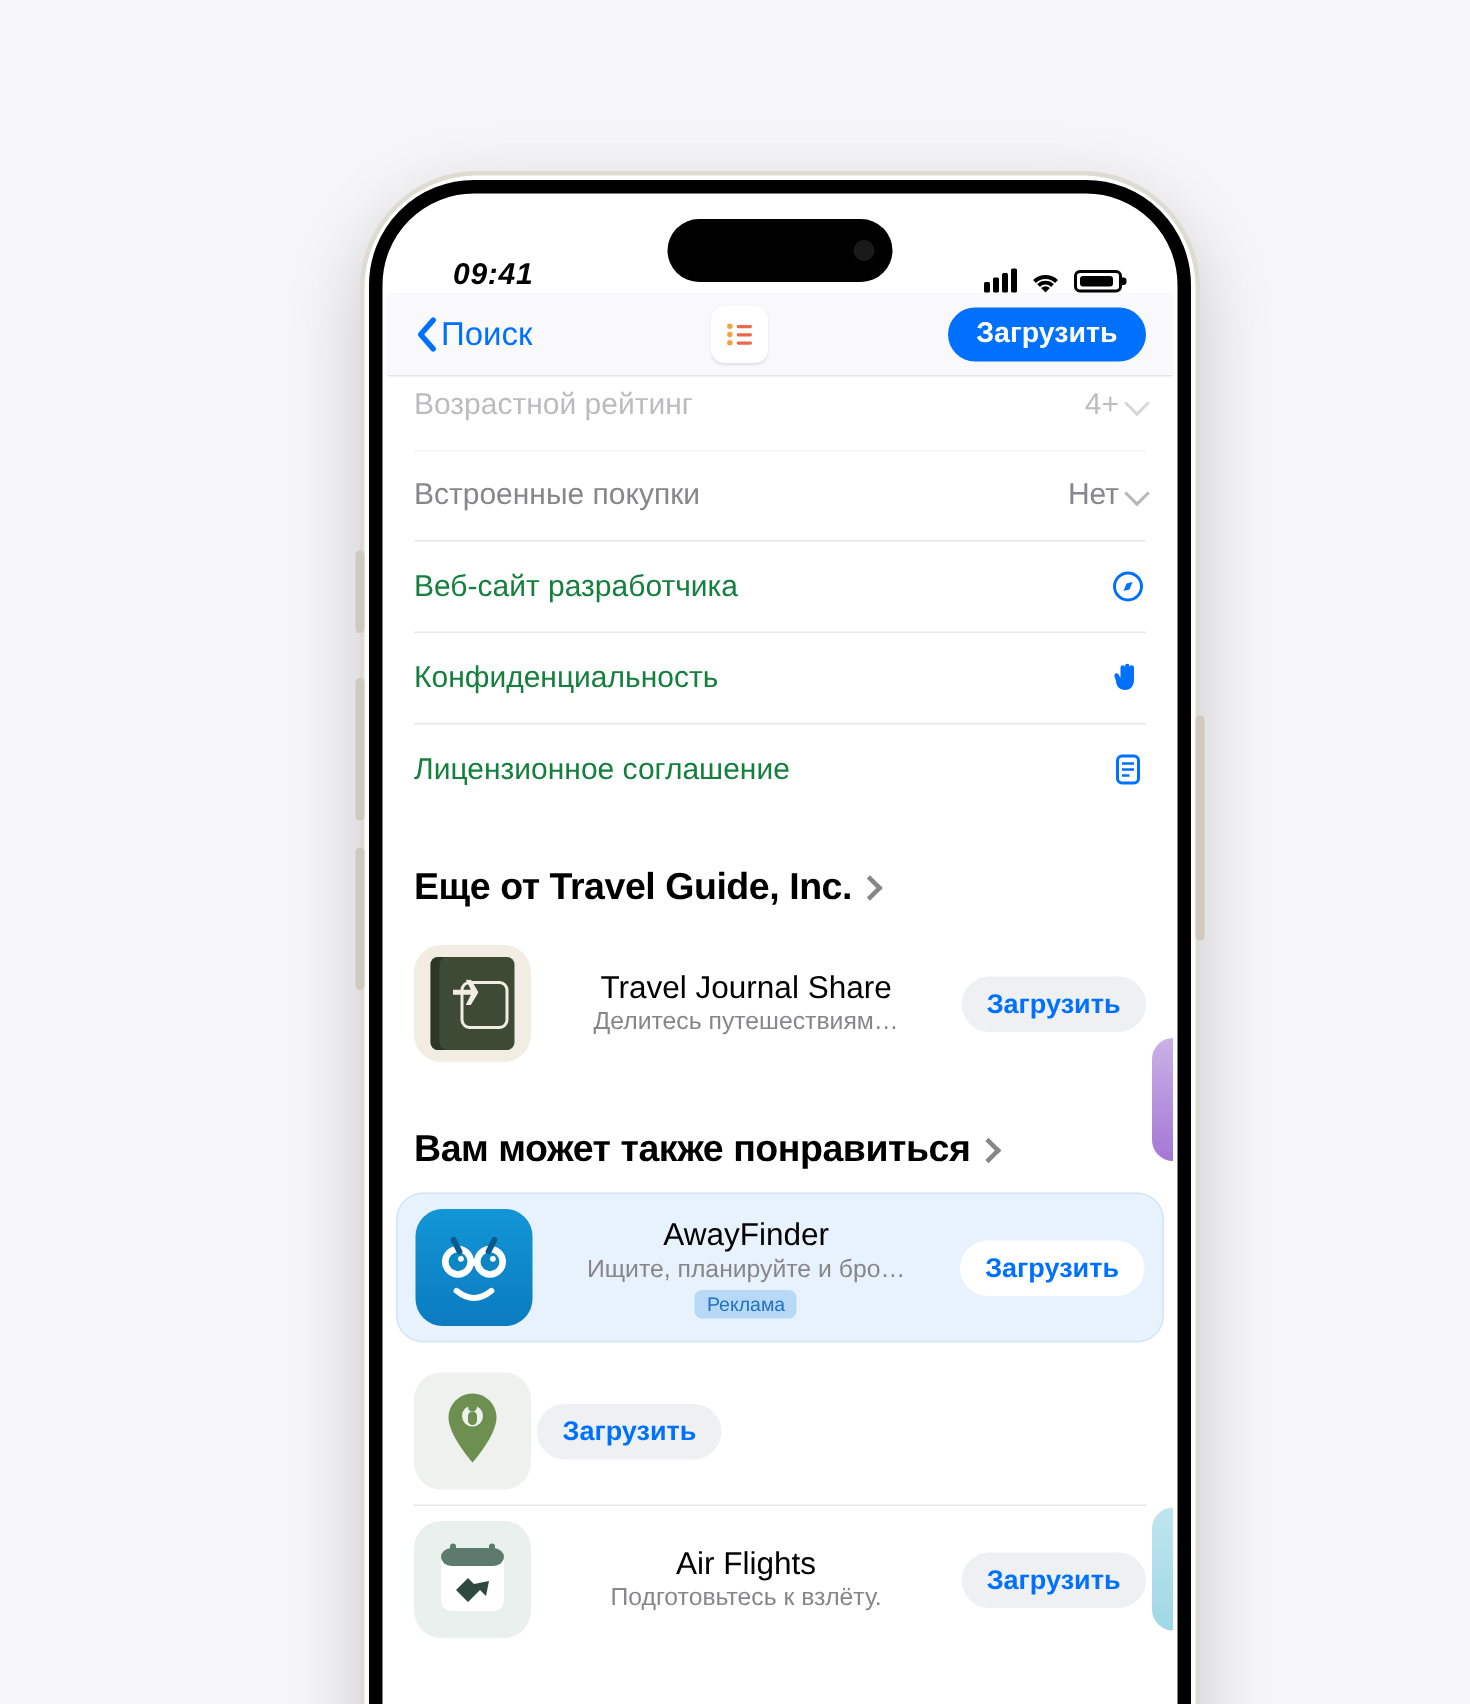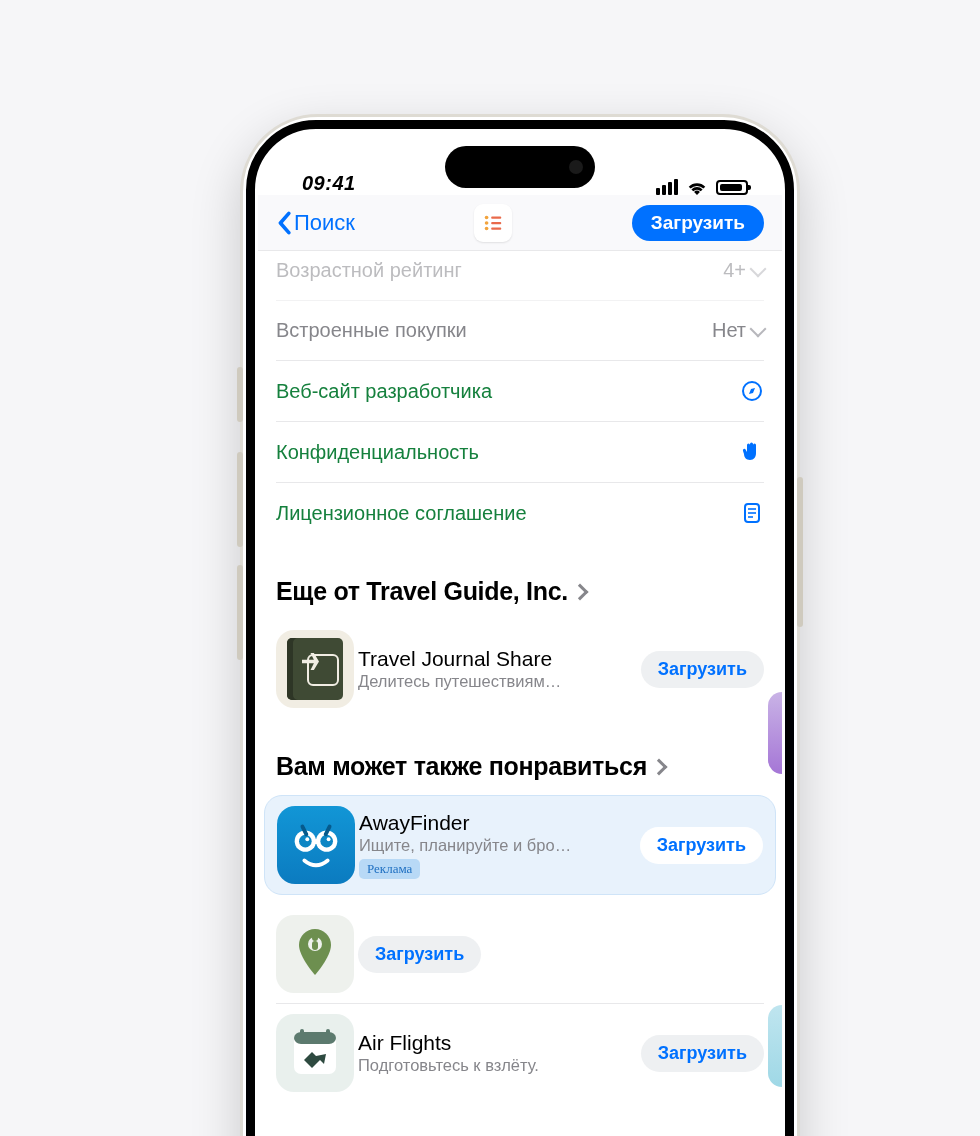--- a/index.html
+++ b/index.html
@@ -31,21 +31,21 @@
   .batt::before{content:"";position:absolute;left:2px;top:2px;bottom:2px;width:22px;background:#000;border-radius:2px;}
 
   
   .nav{height:56px;display:flex;align-items:center;justify-content:space-between;padding:0 18px;border-bottom:1px solid #e8e8ea;background:#f9f9fb;}
   .back{display:flex;align-items:center;gap:2px;color:#0071ff;font-size:22px;}
   .back svg{width:16px;height:24px;}
   .center-icn{width:38px;height:38px;border-radius:9px;background:#fff;box-shadow:0 1px 2px rgba(0,0,0,.1);display:flex;align-items:center;justify-content:center;}
   .center-icn svg{width:22px;height:22px;}
   .dl-btn{background:#0071ff;color:#fff;font-weight:600;font-size:19px;padding:7px 19px;border-radius:22px;}
 
-  .content{padding:0 18px;}
+  .content{padding:0 18px;text-align:center;}
 
   .row{display:flex;align-items:center;justify-content:space-between;padding:18px 0;border-bottom:1px solid #e8e8ea;}
   .row:last-of-type{border-bottom:none;}
   .rlabel{font-size:20px;color:#86868b;}
   .rvalue{display:flex;align-items:center;gap:6px;color:#86868b;font-size:20px;}
   .rlink{color:#15803d;font-size:20px;}
   .chev{width:12px;height:12px;border-right:2px solid #b7b7bc;border-bottom:2px solid #b7b7bc;transform:rotate(45deg);margin-top:-4px;}
   .iicon{width:24px;height:24px;color:#0071ff;}
 
   .section{margin-top:34px;}
@@ -53,21 +53,21 @@
   .stitle{font-size:25px;font-weight:700;letter-spacing:-.3px;}
   .shead .chev2{width:12px;height:12px;border-right:3px solid #86868b;border-bottom:3px solid #86868b;transform:rotate(-45deg);}
 
   .app-row{display:flex;align-items:center;gap:4px;padding:10px 0;}
   .app-row.divided{border-bottom:1px solid #e8e8ea;}
   .app-icon{width:78px;height:78px;border-radius:18px;flex-shrink:0;display:flex;align-items:center;justify-content:center;position:relative;overflow:hidden;}
   .app-info{flex:1;min-width:0;}
   .app-name{font-size:21px;font-weight:400;margin-bottom:1px;}
   .app-sub{font-size:16.5px;color:#86868b;white-space:nowrap;overflow:hidden;text-overflow:ellipsis;}
   .app-dl{background:#eef0f2;color:#0071ff;font-weight:600;font-size:18px;padding:8px 17px;border-radius:22px;flex-shrink:0;}
-  .ad-badge{display:inline-block;background:#b8d9f6;color:#2171c2;font-size:13px;font-weight:500;padding:2px 8px;border-radius:5px;margin-top:4px;font-family:Liberation Serif, serif;}
+  .ad-badge{display:inline-block;background:#b8d9f6;color:#2171c2;font-size:13px;font-weight:500;padding:2px 8px;border-radius:5px;margin-top:4px;}
 
   .row-highlight{background:#e8f2fc;border:1px solid #cfe4f8;border-radius:18px;padding:10px 12px;margin:4px -12px;}
   .row-highlight .app-dl{background:#fff;}
 
   
   .ico-journal{background:#f1ede3;}
   .ico-journal .book{width:56px;height:62px;background:#3f4a34;border-radius:5px;position:relative;box-shadow:inset 6px 0 0 #2e3626;}
   .ico-journal .book::after{content:"";position:absolute;left:20px;top:16px;width:28px;height:28px;border:2.5px solid #f1ede3;border-radius:6px;}
   .ico-journal .plane{position:absolute;left:26px;top:23px;width:17px;height:17px;background:#f1ede3;clip-path:polygon(0 40%,70% 40%,50% 0,70% 0,100% 50%,70% 100%,50% 100%,70% 60%,0 60%);}
 

